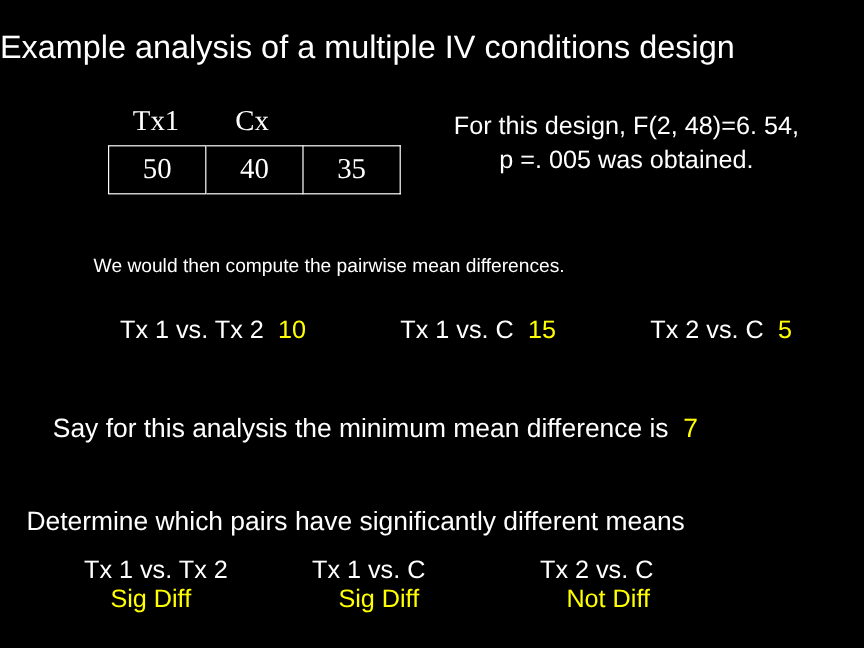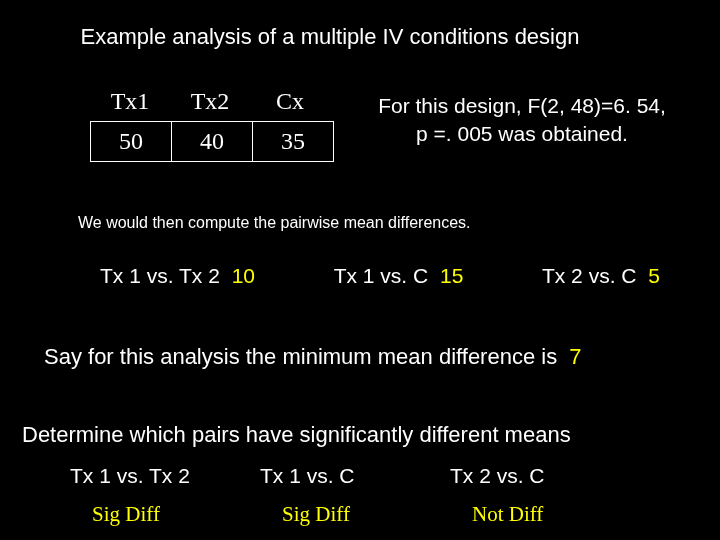--- a/index.html
+++ b/index.html
@@ -15,22 +15,21 @@
   .slide {
     position: relative;
     width: 720px;
     height: 540px;
   }
   .title {
     position: absolute;
     top: 24px;
     left: 0;
     width: 660px;
-    text-align: center;
-    font-size: 22px;
+    font-size: 27px;
   }
   .row1 {
     position: absolute;
     top: 86px;
     left: 90px;
     display: flex;
     align-items: flex-start;
   }
   .condtable {
     font-family: "Times New Roman", Times, serif;
@@ -108,37 +107,34 @@
     width: 580px;
     display: flex;
     font-size: 21px;
   }
   .sigcol {
     width: 190px;
     text-align: left;
   }
   .sigres {
     color: #ffff00;
-    margin-top: 14px;
     padding-left: 22px;
-    font-family: Liberation Serif, serif;
   }
 </style>
 </head>
 <body>
 
 <div class="slide">
 
   <div class="title">Example analysis of a multiple IV conditions design</div>
 
   <div class="row1">
     <div class="condtable">
       <div class="condheader">
         <div>Tx1</div>
-        <div>Tx2</div>
         <div>Cx</div>
       </div>
       <div class="condvalues">
         <div>50</div>
         <div>40</div>
         <div>35</div>
       </div>
     </div>
     <div class="fstat">
       <div>For this design, F(2, 48)=6. 54,</div>

